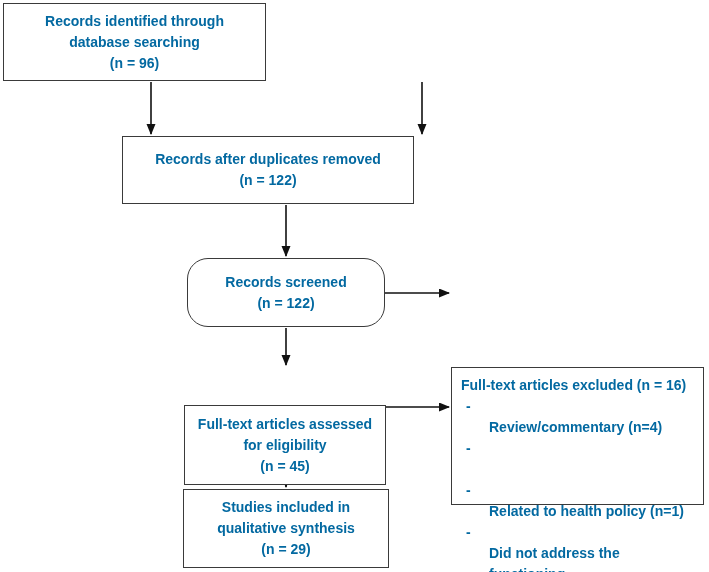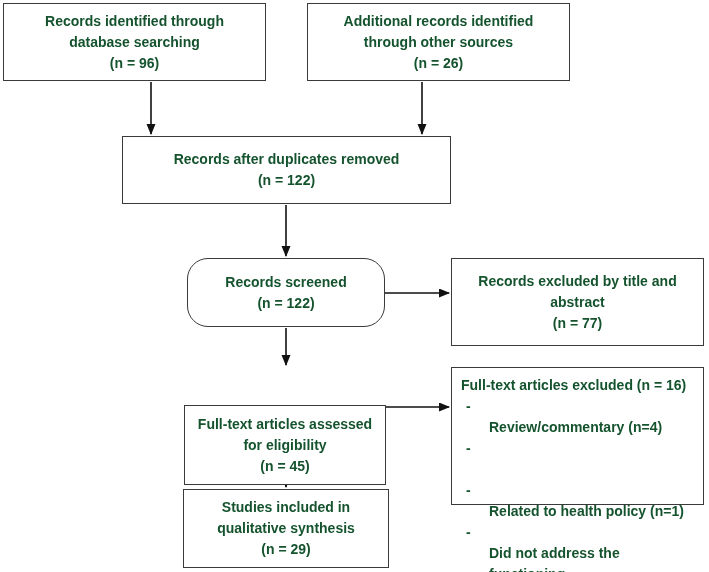--- a/index.html
+++ b/index.html
@@ -6,21 +6,21 @@
     margin: 0;
     padding: 0;
     background: #ffffff;
   }
   .canvas {
     position: relative;
     width: 709px;
     height: 572px;
     background: #ffffff;
     font-family: "Liberation Sans", sans-serif;
-    color: #14532d;
+    color: #0369a1;
     overflow: hidden;
   }
   .arrow-layer {
     position: absolute;
     left: 0;
     top: 0;
     width: 709px;
     height: 572px;
   }
   .fbox {
@@ -35,21 +35,21 @@
   .fbox .txt {
     white-space: pre-line;
     text-align: center;
     font-size: 14px;
     font-weight: 600;
     line-height: 21px;
   }
   
   .box-a { left: 3px;   top: 3px;   width: 263px; height: 78px; }
   .box-b { left: 307px; top: 3px;   width: 263px; height: 78px; }
-  .box-c { left: 122px; top: 136px; width: 329px; height: 68px; }
+  .box-c { left: 122px; top: 136px; width: 292px; height: 68px; }
   .box-d { left: 187px; top: 258px; width: 198px; height: 69px; border-radius: 21px; }
   .box-e { left: 451px; top: 258px; width: 253px; height: 88px; }
   .box-f { left: 184px; top: 367px; width: 202px; height: 80px; margin-top: 38px; }
   .box-g { left: 451px; top: 367px; width: 253px; height: 138px;
            flex-direction: column; align-items: stretch; justify-content: flex-start;
            padding: 7px 4px 12px 0; }
   .box-h { left: 183px; top: 489px; width: 206px; height: 79px; }
 
   .box-g .g-title {
     font-size: 14px;
@@ -95,41 +95,31 @@
     <line x1="386" y1="407" x2="449" y2="407" stroke="#111111" stroke-width="1.6" marker-end="url(#ah)"></line>
     <line x1="286" y1="448" x2="286" y2="487" stroke="#111111" stroke-width="1.6" marker-end="url(#ah)"></line>
   </svg>
 
   <div class="fbox box-a">
     <span class="txt">Records identified through
 database searching
 (n = 96)</span>
   </div>
 
-  <div class="fbox box-b">
-    <span class="txt">Additional records identified
-through other sources
-(n = 26)</span>
-  </div>
 
   <div class="fbox box-c">
     <span class="txt">Records after duplicates removed
 (n = 122)</span>
   </div>
 
   <div class="fbox box-d">
     <span class="txt">Records screened
 (n = 122)</span>
   </div>
 
-  <div class="fbox box-e">
-    <span class="txt">Records excluded by title and
-abstract
-(n = 77)</span>
-  </div>
 
   <div class="fbox box-f">
     <span class="txt">Full-text articles assessed
 for eligibility
 (n = 45)</span>
   </div>
 
   <div class="fbox box-g">
     <div class="g-title">Full-text articles excluded (n = 16)</div>
     <ul class="g-list">

